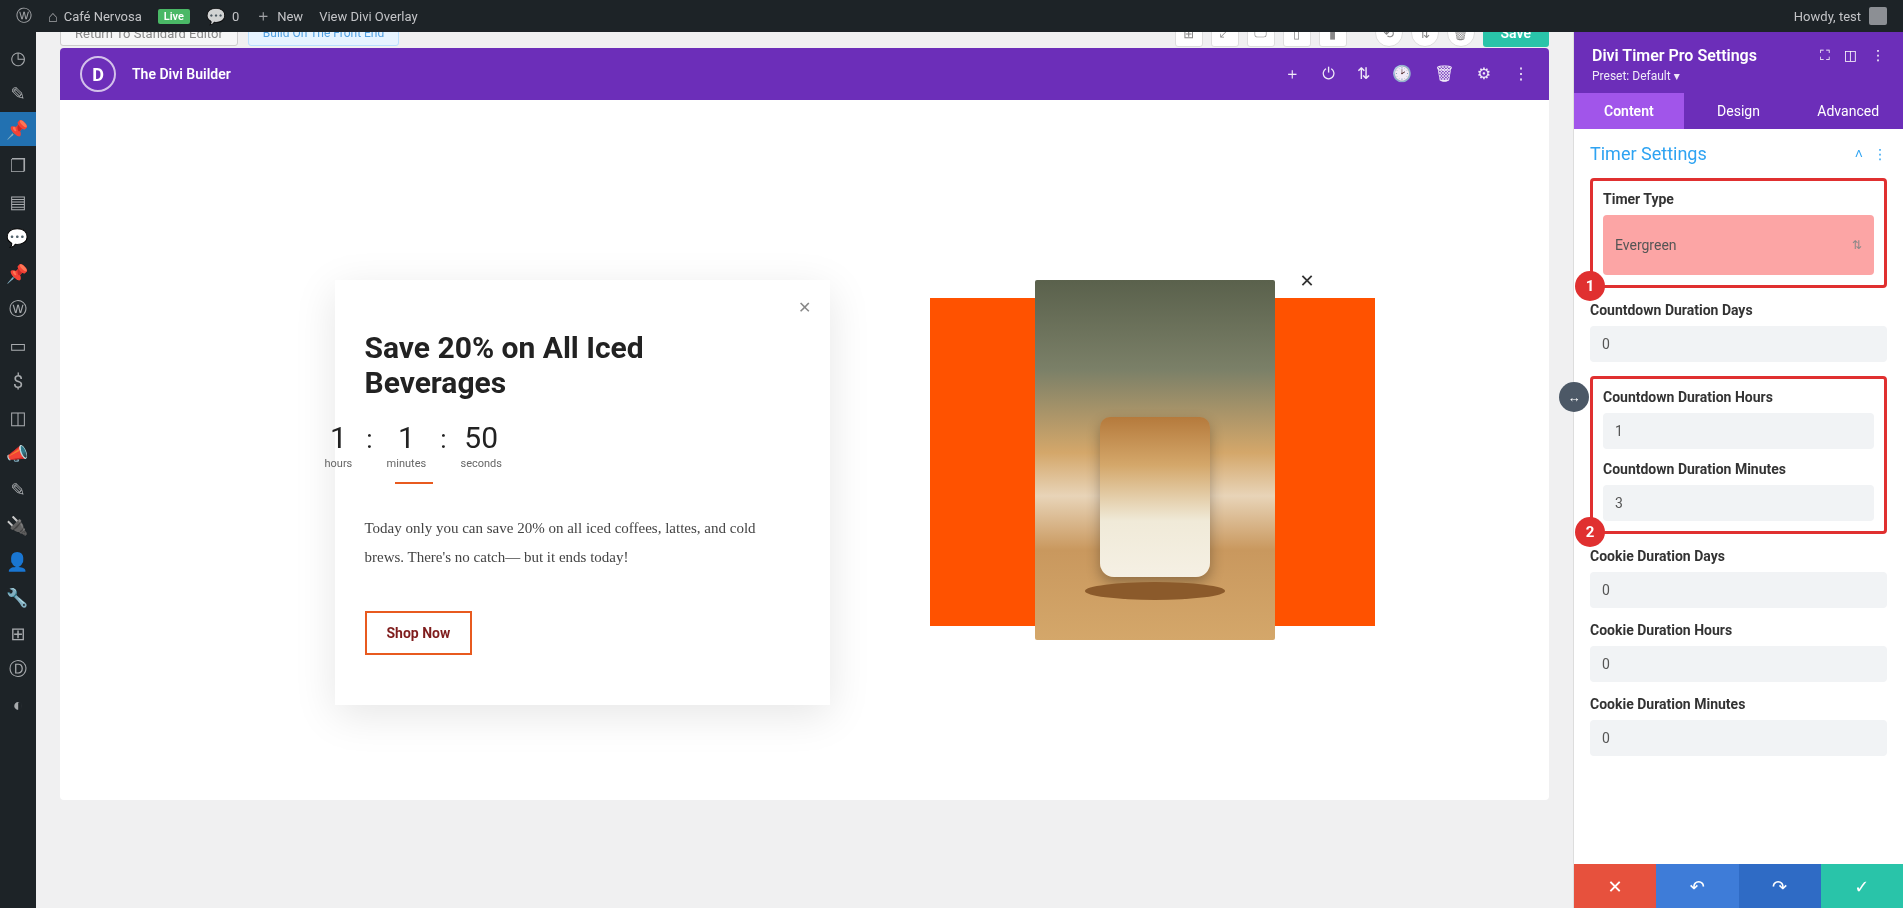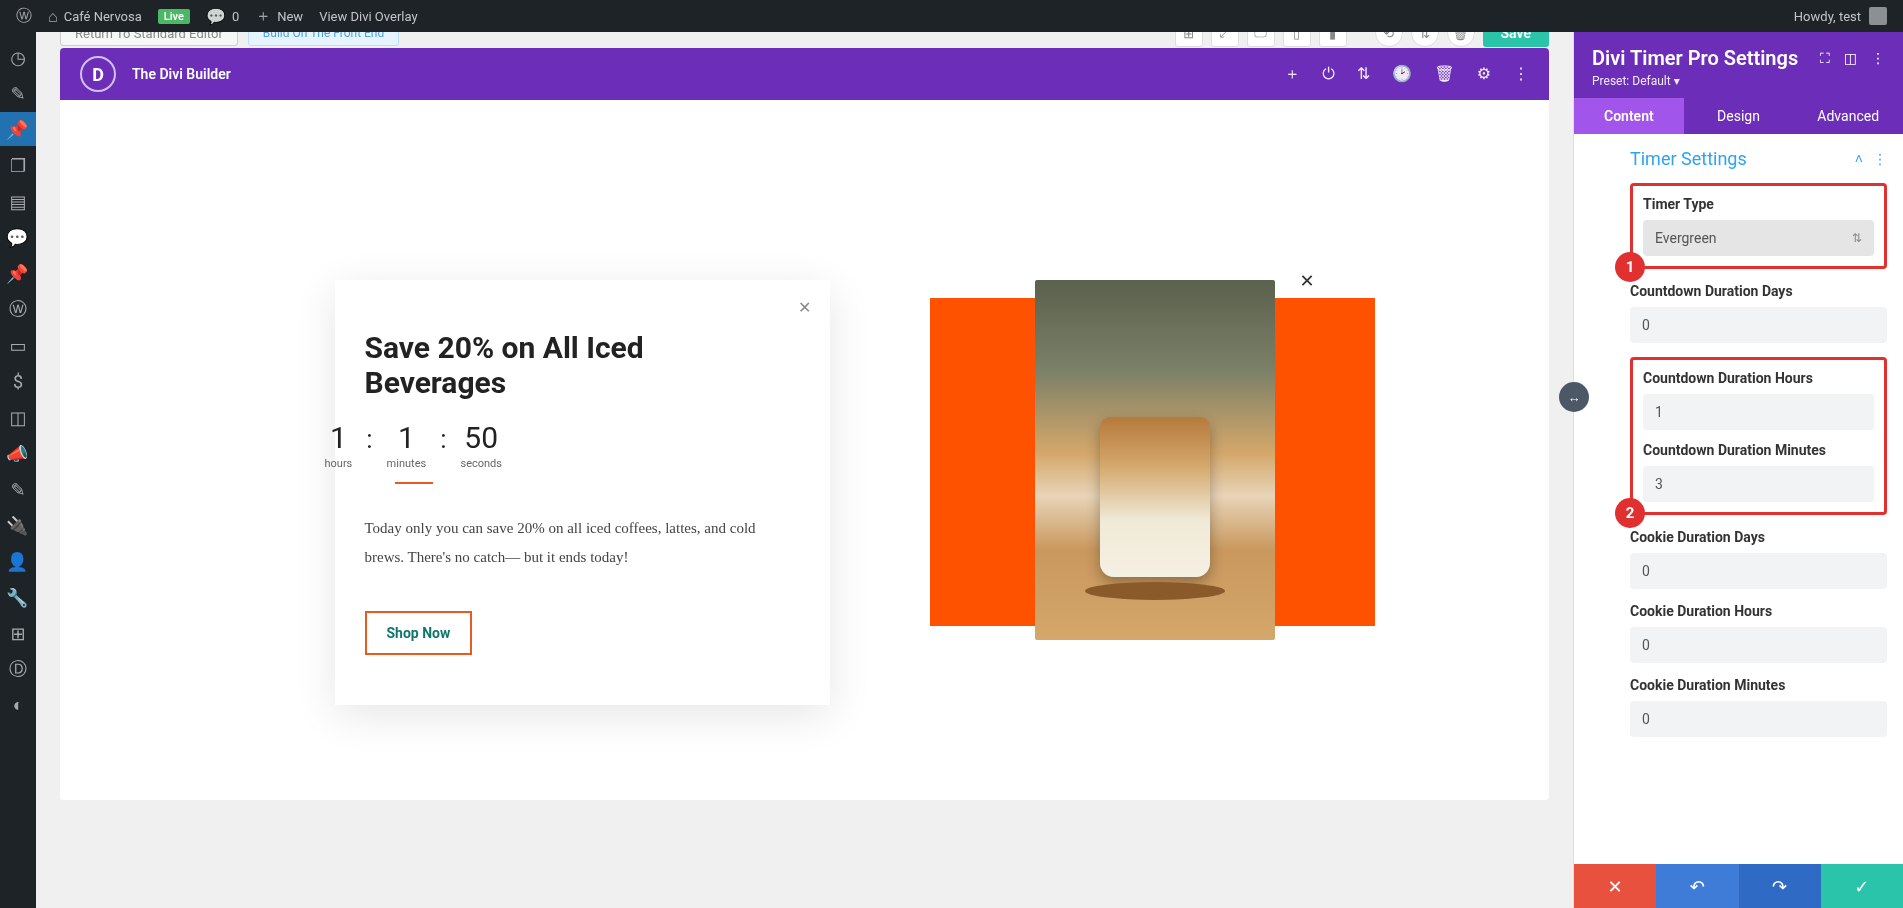--- a/index.html
+++ b/index.html
@@ -46,44 +46,44 @@
 .popup-left { background: #fff; width: 495px; padding: 50px 40px 50px 30px; box-shadow: 0 10px 40px rgba(0,0,0,0.1); position: relative; z-index: 2; }
 .popup-close-inner { position: absolute; right: 18px; top: 18px; color: #888; font-size: 16px; cursor: pointer; }
 .popup-heading { font-size: 30px; font-weight: 700; color: #222; margin-bottom: 20px; }
 .countdown { display: flex; align-items: flex-start; gap: 14px; margin-bottom: 12px; margin-left: -40px; }
 .countdown-unit { text-align: center; }
 .countdown-num { font-size: 30px; font-weight: 400; color: #222; }
 .countdown-label { font-size: 11px; color: #666; margin-top: 2px; }
 .countdown-sep { font-size: 26px; color: #222; padding-top: 4px; }
 .countdown-underline { width: 38px; height: 2px; background: #e85a1f; margin: 0 0 30px 30px; }
 .popup-body-text { font-size: 15px; color: #444; line-height: 1.9; margin-bottom: 40px; font-family: Georgia, serif; }
-.shop-btn { display: inline-block; border: 2px solid #e85a1f; color: #0f766e; padding: 12px 20px; font-size: 14px; font-weight: 700; cursor: pointer; }
+.shop-btn { display: inline-block; border: 2px solid #e85a1f; color: #7f1d1d; padding: 12px 20px; font-size: 14px; font-weight: 700; cursor: pointer; }
 .popup-right-bg { position: absolute; right: -100px; top: 18px; width: 445px; height: 328px; background: #ff5200; z-index: 1; }
 .popup-image { position: absolute; right: 0px; top: 0; width: 240px; height: 360px; background: linear-gradient(180deg,#5a614c 0%,#7b8068 25%,#d4a76a 48%,#e8d4b8 60%,#c9985e 75%,#d4a76a 100%); z-index: 3; border-radius: 2px; overflow: hidden; }
 .popup-image::before { content:""; position:absolute; left:50%; top:38%; transform:translateX(-50%); width:110px; height:160px; background: linear-gradient(180deg,#b57a3c 0%,#d4a76a 30%,#f0ead8 65%,#f5f0e4 100%); border-radius: 10px 10px 14px 14px; box-shadow: 0 6px 14px rgba(0,0,0,0.3); }
 .popup-image::after { content:""; position:absolute; left:50%; bottom:40px; transform:translateX(-50%); width:140px; height:18px; background:#8b5a2b; border-radius: 50%; }
 
 
 .settings-panel { width: 330px; background: #fff; display: flex; flex-direction: column; border-left: 1px solid #ddd; position: relative; }
 .settings-header { background: #6c2eb9; color: #fff; padding: 14px 18px 10px; }
 .settings-title-row { display: flex; justify-content: space-between; align-items: center; }
-.settings-title { font-size: 20px; font-weight: 600; }
+.settings-title { font-size: 16px; font-weight: 600; }
 .settings-header-icons { display: flex; gap: 14px; font-size: 14px; }
 .settings-preset { font-size: 12px; margin-top: 4px; opacity: 0.9; cursor: pointer; }
 .settings-tabs { display: flex; background: #6c2eb9; }
 .settings-tab { flex: 1; text-align: center; padding: 10px 0; color: #fff; font-size: 14px; cursor: pointer; }
 .settings-tab.active { background: #a155ea; font-weight: 600; }
-.settings-body { flex: 1; overflow-y: auto; padding: 14px 16px; margin-left: 40px; }
+.settings-body { flex: 1; overflow-y: auto; padding: 14px 16px; }
 .section-header { display: flex; justify-content: space-between; align-items: center; margin-bottom: 14px; }
 .section-title { color: #2ea3f2; font-size: 18px; font-weight: 400; }
 .section-icons { display: flex; gap: 10px; color: #2ea3f2; font-size: 14px; }
 .field-group { margin-bottom: 14px; }
 .field-group.boxed { border: 3px solid #e03030; padding: 10px; border-radius: 4px; position: relative; }
 .field-label { font-size: 14px; font-weight: 700; color: #333; margin-bottom: 8px; }
-.field-select { width: 100%; background: #e5e5e5; border: none; padding: 10px 12px; font-size: 14px; color: #555; border-radius: 4px; appearance: none; position: relative; }
+.field-select { width: 100%; background: #fca5a5; border: none; padding: 22px 12px; font-size: 14px; color: #555; border-radius: 4px; appearance: none; position: relative; }
 .select-wrap { position: relative; }
 .select-wrap::after { content: "⇅"; position: absolute; right: 12px; top: 50%; transform: translateY(-50%); color: #888; font-size: 12px; pointer-events: none; }
 .field-input { width: 100%; background: #f1f3f5; border: none; padding: 10px 12px; font-size: 14px; color: #555; border-radius: 4px; }
 .badge-circle { position: absolute; width: 30px; height: 30px; background: #e03030; color: #fff; border-radius: 50%; display: flex; align-items: center; justify-content: center; font-weight: 700; font-size: 15px; z-index: 5; }
 .settings-footer { display: flex; height: 44px; }
 .settings-footer-btn { flex: 1; display: flex; align-items: center; justify-content: center; color: #fff; font-size: 18px; cursor: pointer; }
 .sf-red { background: #e7513d; }
 .sf-blue1 { background: #3e7cd8; }
 .sf-blue2 { background: #2f6bc5; }
 .sf-green { background: #29c4a9; }

